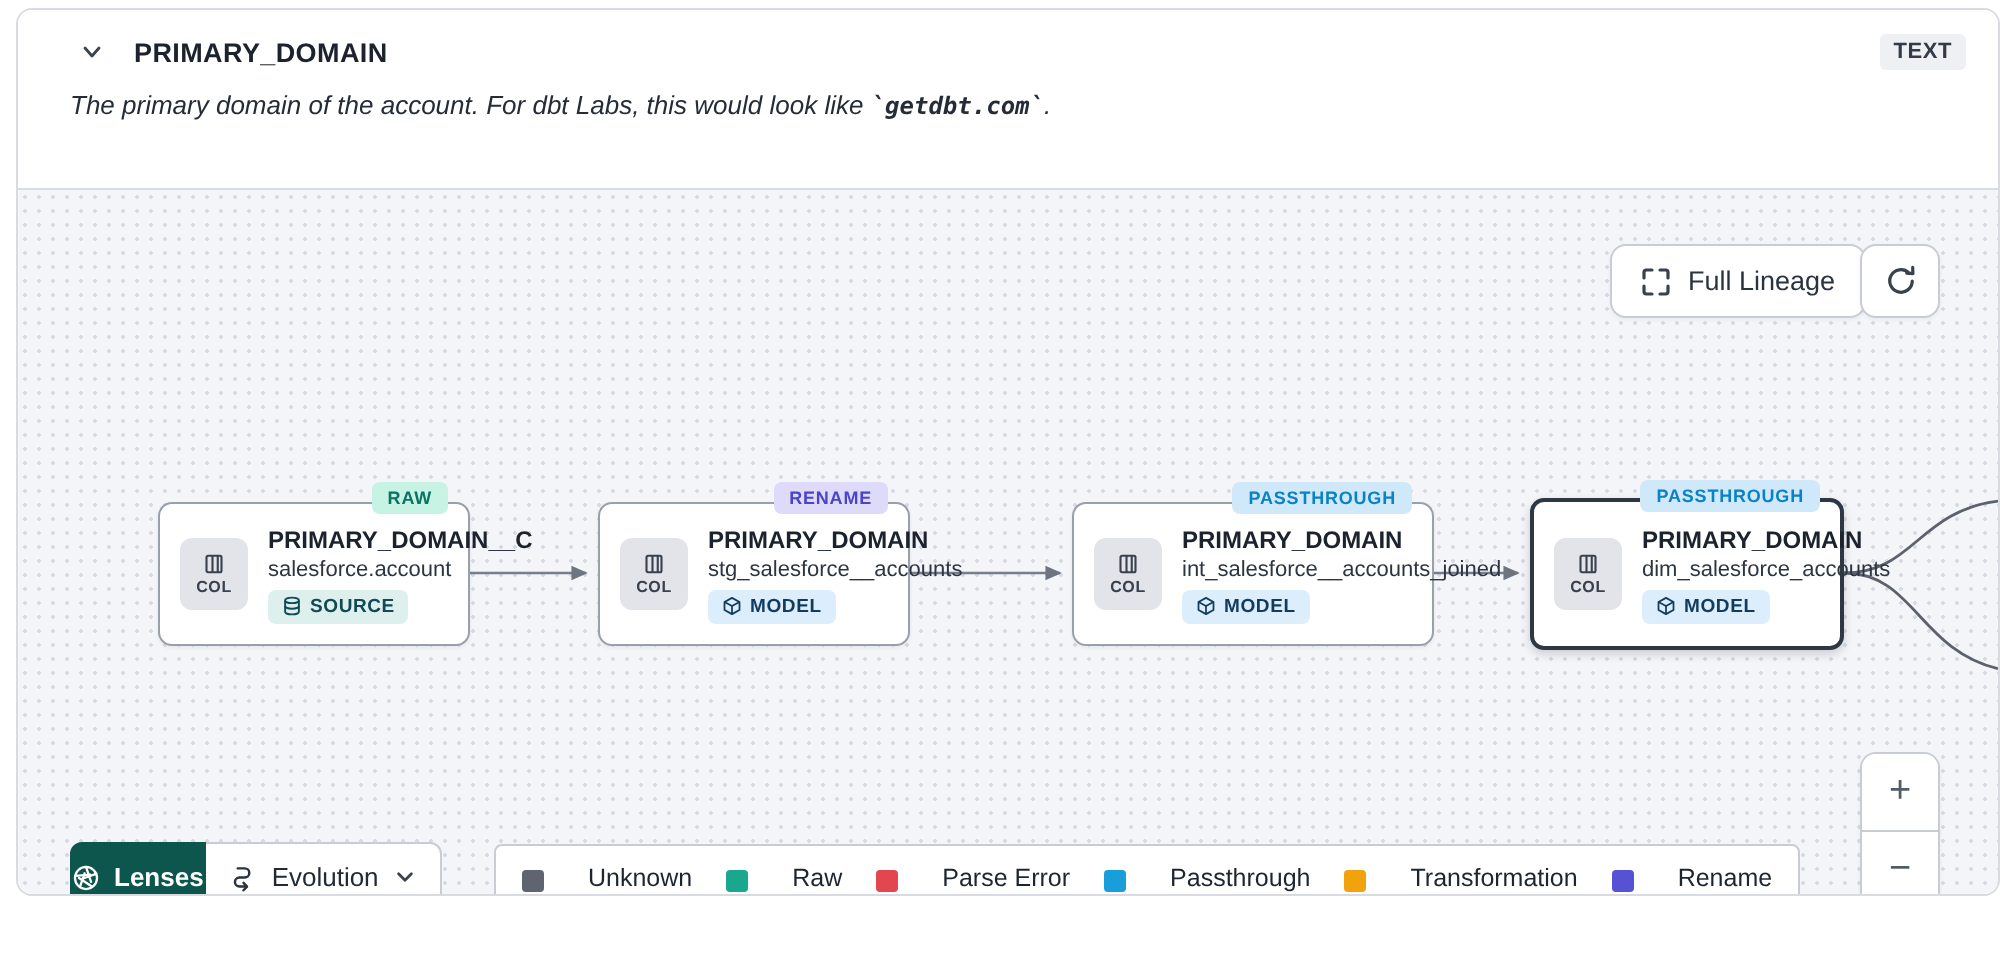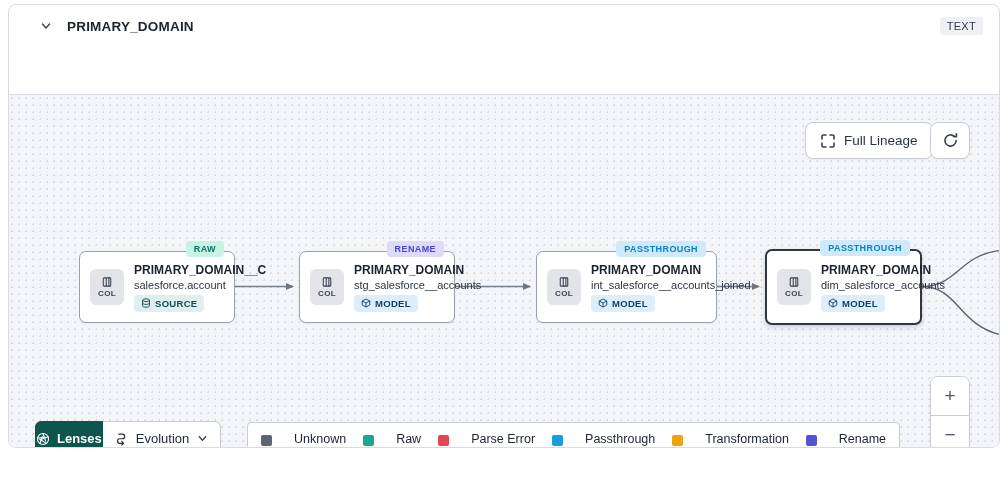--- a/index.html
+++ b/index.html
@@ -6,21 +6,21 @@
   html,body { width:1008px; height:485px; background:#ffffff; font-family:"Liberation Sans", sans-serif; }
   .stage { position:relative; width:1008px; height:485px; background:#fff; }
   .card { position:absolute; left:8px; top:4px; width:992px; height:444px; border:1px solid #d8dbe1; border-radius:8px; background:#fff; overflow:hidden; }
 
   
   .hdr { height:89px; padding:10px 16px 8px 18px; background:#fff; }
   .hdr-row { display:flex; align-items:center; gap:10px; }
   .chev-btn { width:22px; height:22px; display:flex; align-items:center; justify-content:center; border:none; background:transparent; cursor:pointer; margin-left:8px; }
   .hdr-title { font-size:13.5px; font-weight:bold; color:#1c232e; letter-spacing:.2px; }
   .hdr-spacer { flex:1; }
-  .type-badge { font-size:11px; font-weight:normal; color:#323b47; background:#eef0f3; border-radius:3px; padding:3px 7px; letter-spacing:.3px; }
+  .type-badge { font-size:11px; font-weight:bold; color:#323b47; background:#eef0f3; border-radius:3px; padding:3px 7px; letter-spacing:.3px; }
   .hdr-desc { margin-top:8px; margin-left:8px; font-size:13px; font-style:italic; color:#252c38; }
   .code-inline { font-family:"DejaVu Sans Mono", monospace; font-weight:bold; font-size:12px; }
   .hdr-inherit { margin-top:7px; margin-left:8px; font-size:12.5px; font-style:italic; color:#4c5563; }
   .t-link { color:#0c7d71; text-decoration:underline; cursor:pointer; }
 
   
   .canvas { position:relative; height:385px; border-top:1px solid #d8dbe1;
     background-color:#f4f5f8;
     background-image:radial-gradient(#d7dae2 1px, transparent 1px);
     background-size:7px 7px; }
@@ -80,20 +80,21 @@
       <div class="hdr-row">
         <button class="chev-btn">
           <svg width="12" height="12" viewBox="0 0 12 12" fill="none">
               <polyline points="2.5,4 6,8 9.5,4" stroke="#3b434f" stroke-width="1.4" stroke-linecap="round" stroke-linejoin="round"></polyline>
             </svg>
         </button>
         <span class="hdr-title">PRIMARY_DOMAIN</span>
         <span class="hdr-spacer"></span>
         <span class="type-badge">TEXT</span>
       </div>
+      <div class="hdr-desc"><span>The primary domain of the account. For dbt Labs, this would look like </span><span class="code-inline">`getdbt.com`</span><span>.</span></div>
     </div>
 
     <div class="canvas">
 
       <svg class="edges" viewBox="0 0 990 385" preserveAspectRatio="none">
         <defs>
           <marker id="arrw" viewBox="0 0 10 10" refX="8" refY="5" markerWidth="7" markerHeight="7" orient="auto-start-reverse">
             <path d="M0,1 L9,5 L0,9 z" fill="#6d7580"></path>
           </marker>
         </defs>

